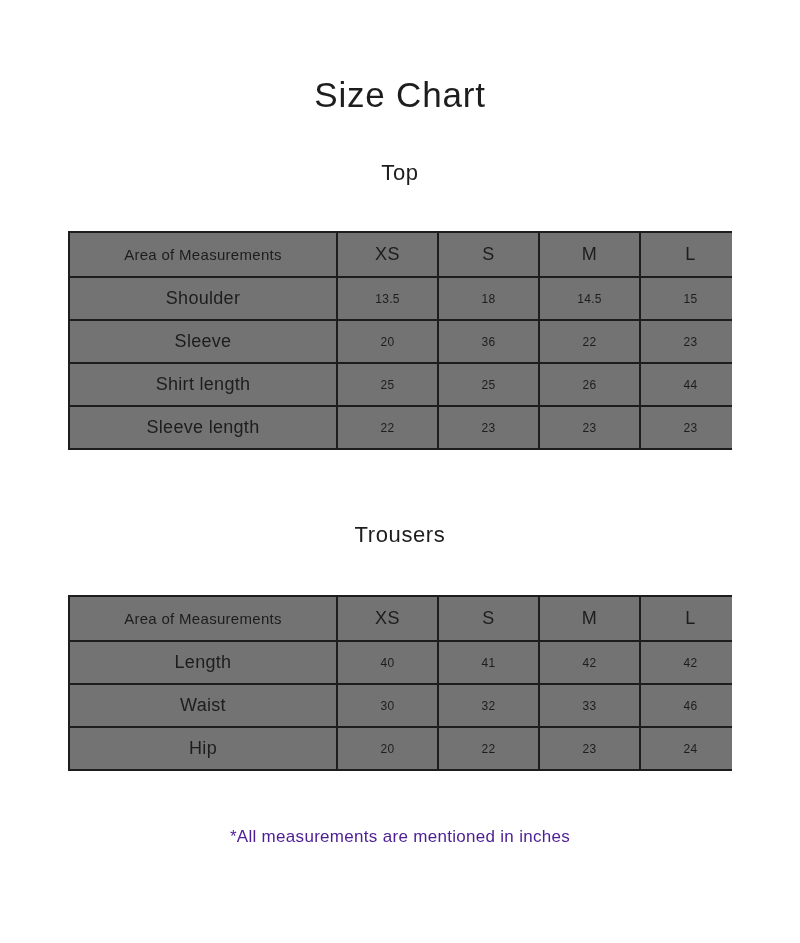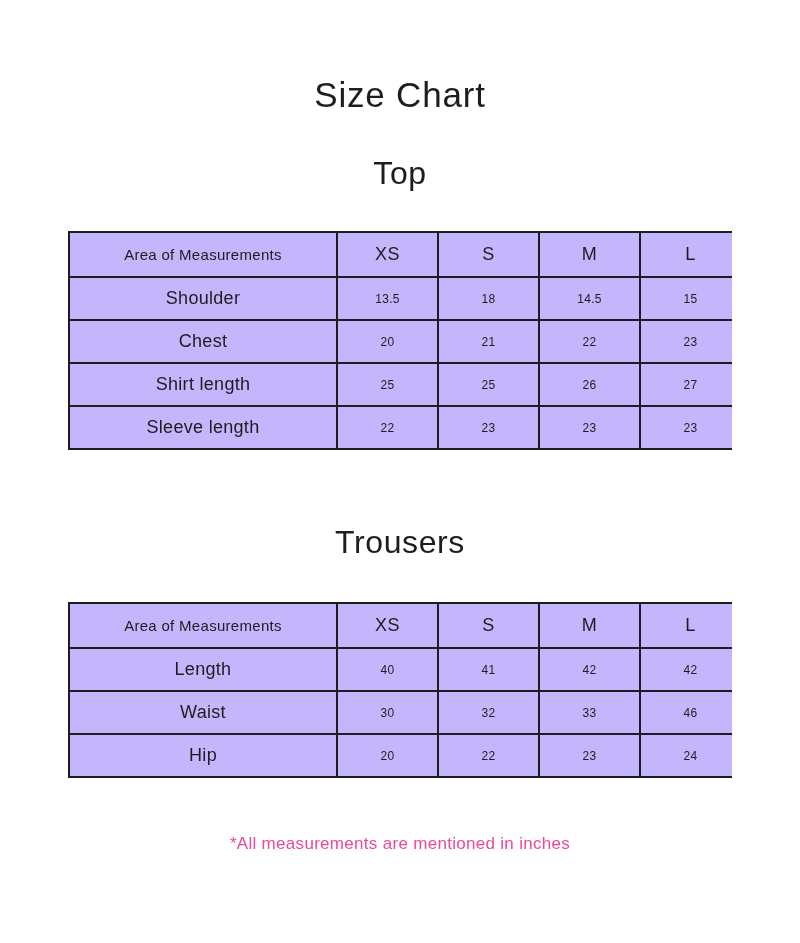--- a/index.html
+++ b/index.html
@@ -21,34 +21,34 @@
     margin: 0;
     padding-top: 76px;
     font-size: 35px;
     line-height: 38px;
     font-weight: 400;
     letter-spacing: 0.8px;
     text-align: center;
   }
   h2.section-heading {
     margin: 0;
-    font-size: 32px;
+    font-size: 22px;
     line-height: 30px;
     font-weight: 400;
     letter-spacing: 0.6px;
     text-align: center;
   }
   h2.heading-top { padding-top: 44px; }
   h2.heading-trousers { padding-top: 66px; }
   table.size-table {
     border-collapse: collapse;
     table-layout: fixed;
     width: 672px;
-    margin: 11px auto;
-    background: #c4b5fd;
+    margin: 4px auto;
+    background: #737373;
   }
   table.table-top { margin-top: 43px; }
   table.table-trousers { margin-top: 45px; }
   .size-table col.col-area { width: 268px; }
   .size-table col.col-size { width: 101px; }
   .size-table th, .size-table td {
     border: 2px solid #1d1d1d;
     text-align: center;
     vertical-align: middle;
     padding: 0;
@@ -75,21 +75,21 @@
   }
   .notes {
     margin-top: 50px;
     text-align: center;
   }
   p.note {
     margin: 0;
     font-size: 17px;
     line-height: 32px;
     letter-spacing: 0.3px;
-    color: #ec4899;
+    color: #4c1d95;
   }
 </style>
 </head>
 <body>
 
 <div class="page">
 
   <h1 class="page-title">Size Chart</h1>
 
   <h2 class="section-heading heading-top">Top</h2>
@@ -113,32 +113,32 @@
     </thead>
     <tbody>
       <tr>
         <td class="row-label">Shoulder</td>
         <td class="cell-value">13.5</td>
         <td class="cell-value">18</td>
         <td class="cell-value">14.5</td>
         <td class="cell-value">15</td>
       </tr>
       <tr>
-        <td class="row-label">Chest</td>
+        <td class="row-label">Sleeve</td>
         <td class="cell-value">20</td>
-        <td class="cell-value">21</td>
+        <td class="cell-value">36</td>
         <td class="cell-value">22</td>
         <td class="cell-value">23</td>
       </tr>
       <tr>
         <td class="row-label">Shirt length</td>
         <td class="cell-value">25</td>
         <td class="cell-value">25</td>
         <td class="cell-value">26</td>
-        <td class="cell-value">27</td>
+        <td class="cell-value">44</td>
       </tr>
       <tr>
         <td class="row-label">Sleeve length</td>
         <td class="cell-value">22</td>
         <td class="cell-value">23</td>
         <td class="cell-value">23</td>
         <td class="cell-value">23</td>
       </tr>
     </tbody>
   </table>

